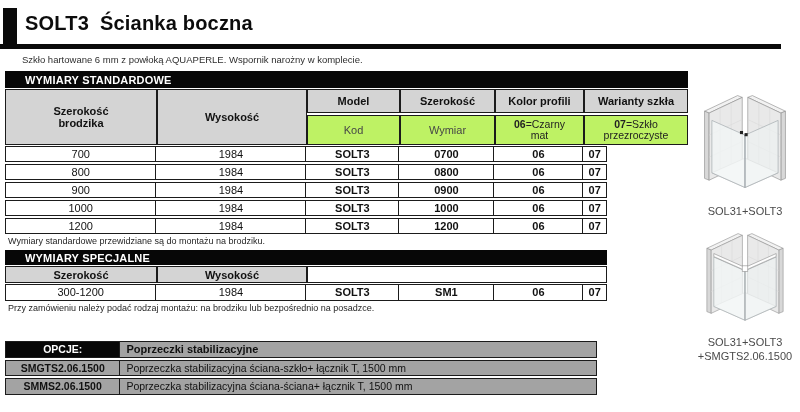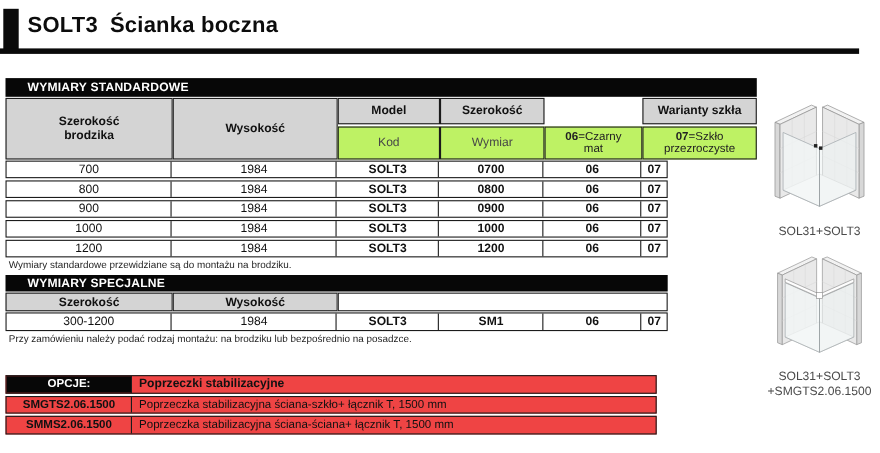--- a/index.html
+++ b/index.html
@@ -42,54 +42,56 @@
   }
   .trow .c { border-right:1.6px solid #1b1b1b; display:flex; align-items:center; justify-content:center; font-size:11px; }
   .trow .c:last-child { border-right:none; flex:1; }
   .c1 { width:150.4px; } .c2 { width:150px; } .c3 { width:93px; }
   .c4 { width:95px; }   .c5 { width:89px; }
   .bold { font-weight:bold; }
 
   .note { font-size:9px; color:#1f1f1f; }
 
   
-  .opt-row { display:flex; border:1.6px solid #1b1b1b; left:5px; width:592px; height:16.5px; background:#ef4444; }
+  .opt-row { display:flex; border:1.6px solid #1b1b1b; left:5px; width:592px; height:16.5px; background:#a3a3a3; }
   .opt-code {
     width:114.4px; border-right:1.6px solid #1b1b1b; display:flex; align-items:center;
     justify-content:center; font-size:10.5px; font-weight:bold;
   }
   .opt-desc { flex:1; display:flex; align-items:center; padding-left:6px; font-size:10.5px; }
   .opt-black { background:#070707; color:#fff; }
 
   
   .fig-caption { font-size:11px; color:#4a4a4a; text-align:center; line-height:13.5px; }
 </style>
 </head>
 <body>
 
 <div class="page">
 
   <div class="abs accent-bar"></div>
   <div class="abs page-title">
     <span>SOLT3</span><span class="t-name">Ścianka boczna</span>
   </div>
   <div class="abs title-rule"></div>
+  <div class="abs subtitle">Szkło hartowane 6 mm z powłoką AQUAPERLE. Wspornik narożny w komplecie.</div>
 
   <div class="abs section-bar std-section-bar">WYMIARY STANDARDOWE</div>
 
   <div class="abs cell gray pre" style="left:5px;top:89px;width:152px;height:56px;">Szerokość
 brodzika</div>
   <div class="abs cell gray" style="left:157px;top:89px;width:150px;height:56px;">Wysokość</div>
 
   <div class="abs cell gray" style="left:307px;top:89px;width:93px;height:24px;">Model</div>
   <div class="abs cell lgray" style="left:307px;top:115px;width:93px;height:30px;">Kod</div>
 
   <div class="abs cell gray" style="left:400px;top:89px;width:95px;height:24px;">Szerokość</div>
   <div class="abs cell lgray" style="left:400px;top:115px;width:95px;height:30px;">Wymiar</div>
 
+  <div class="abs cell gray" style="left:495px;top:89px;width:89px;height:24px;">Kolor profili</div>
   <div class="abs cell lgray sub2" style="left:495px;top:115px;width:89px;height:30px;color:#222;">
     <div><b>06</b><span>=Czarny</span></div>
     <div>mat</div>
   </div>
 
   <div class="abs cell gray" style="left:584px;top:89px;width:104px;height:24px;">Warianty szkła</div>
   <div class="abs cell lgray sub2" style="left:584px;top:115px;width:104px;height:30px;color:#222;">
     <div><b>07</b><span>=Szkło</span></div>
     <div>przezroczyste</div>
   </div>

